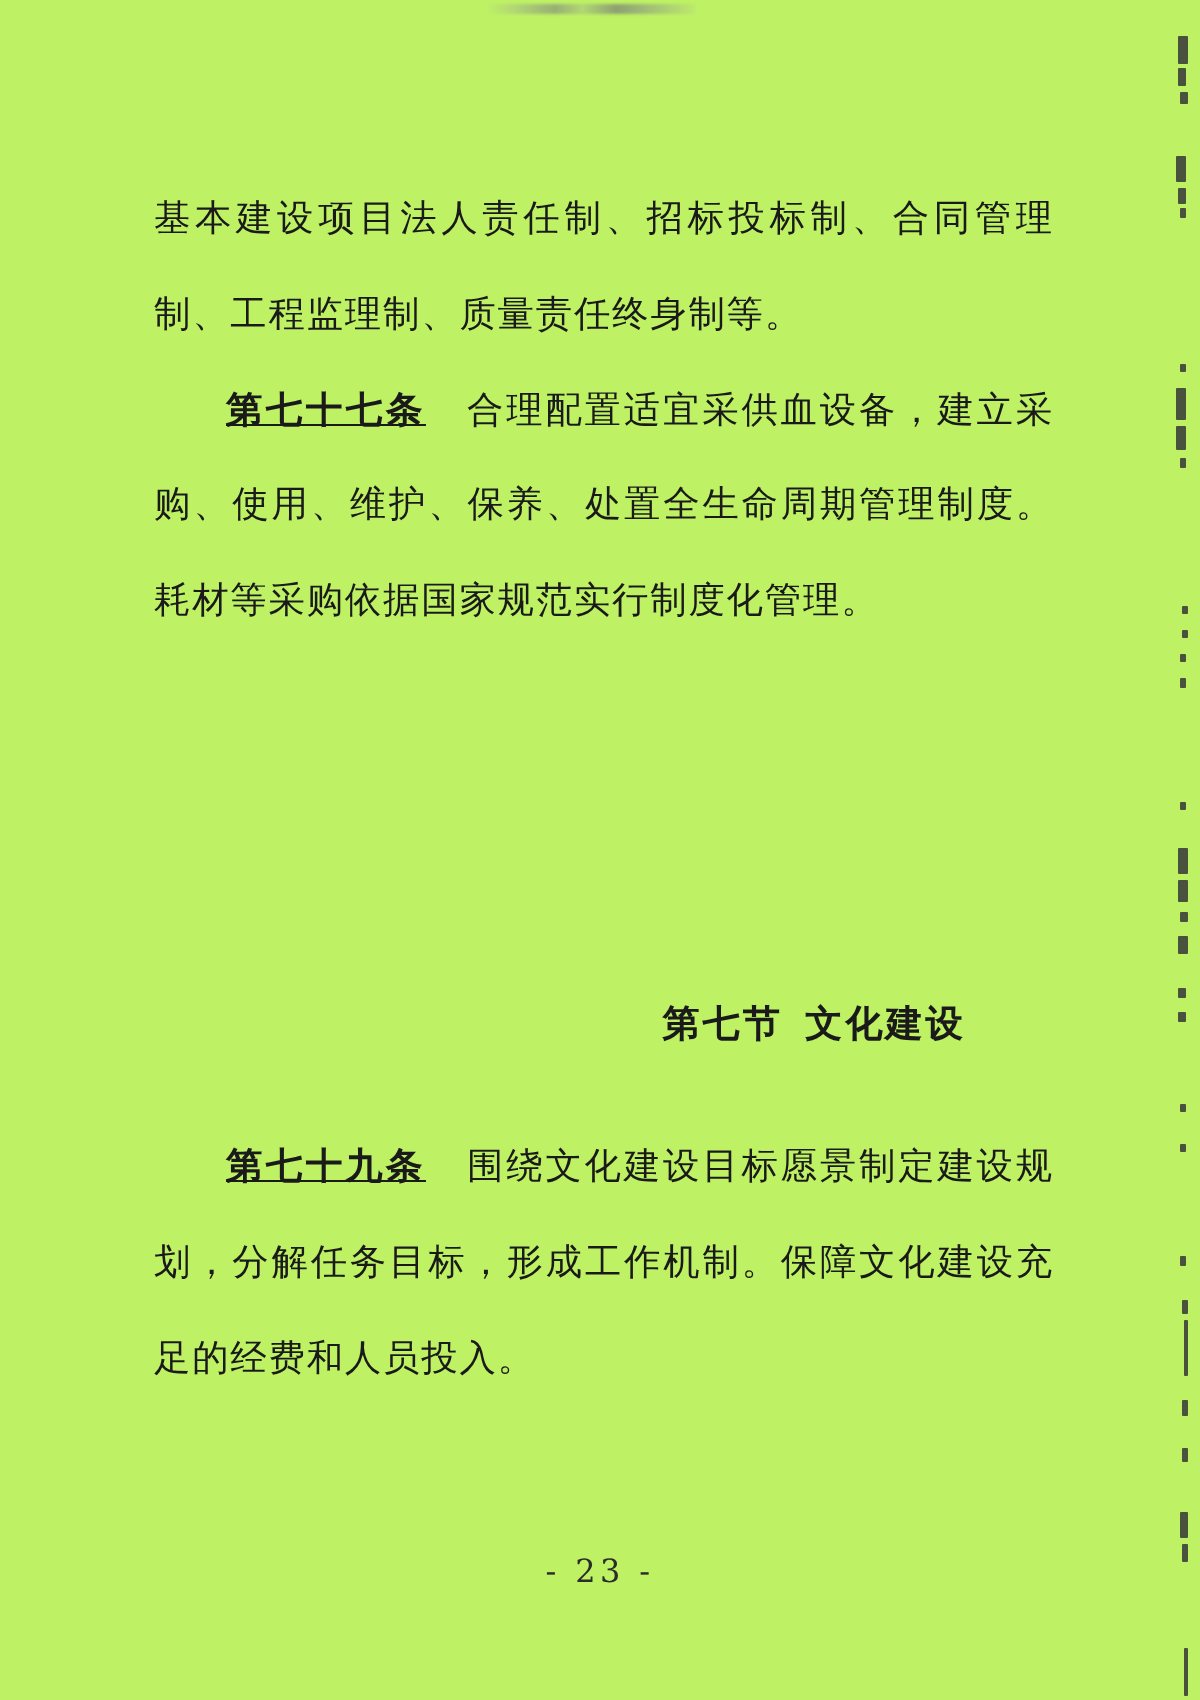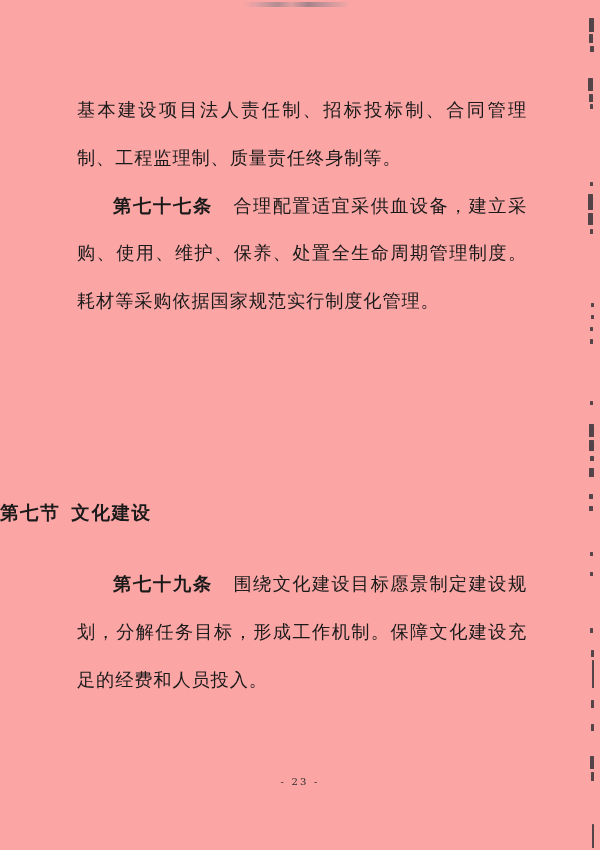--- a/index.html
+++ b/index.html
@@ -4,21 +4,21 @@
 <style>
   html, body {
     margin: 0;
     padding: 0;
     background: #ffffff;
   }
   #page {
     position: relative;
     width: 600px;
     height: 850px;
-    background: #fca5a5;
+    background: #bef264;
     overflow: hidden;
     font-family: "DejaVu Serif", "Liberation Serif", serif;
     color: #1a1a1a;
   }
 
   
   .top-smudge {
     position: absolute;
     top: 2px;
     left: 243px;
@@ -58,49 +58,50 @@
     text-justify: inter-character;
     letter-spacing: 0.9px;
     white-space: pre-wrap;
   }
   .para.indent {
     text-indent: 36px;
   }
   .art-no {
     font-weight: bold;
     letter-spacing: 1.3px;
+    text-decoration: underline;
   }
   .gap {
     display: inline-block;
     width: 20px;
   }
 
   .section-heading {
     position: absolute;
     left: 0;
     top: 497px;
     width: 483px;
-    text-align: left;
+    text-align: right;
     font-size: 18.5px;
     font-weight: bold;
     letter-spacing: 1.6px;
     line-height: 32px;
   }
   .section-heading .sec-gap {
     display: inline-block;
     width: 11px;
   }
 
   .page-number {
     position: absolute;
     left: 0;
     top: 776px;
     width: 600px;
     text-align: center;
-    font-size: 10px;
+    font-size: 16px;
     letter-spacing: 2.2px;
     color: #2b2b2b;
   }
 </style>
 </head>
 <body>
 
 <div id="page">
 
   <div class="top-smudge"></div>

